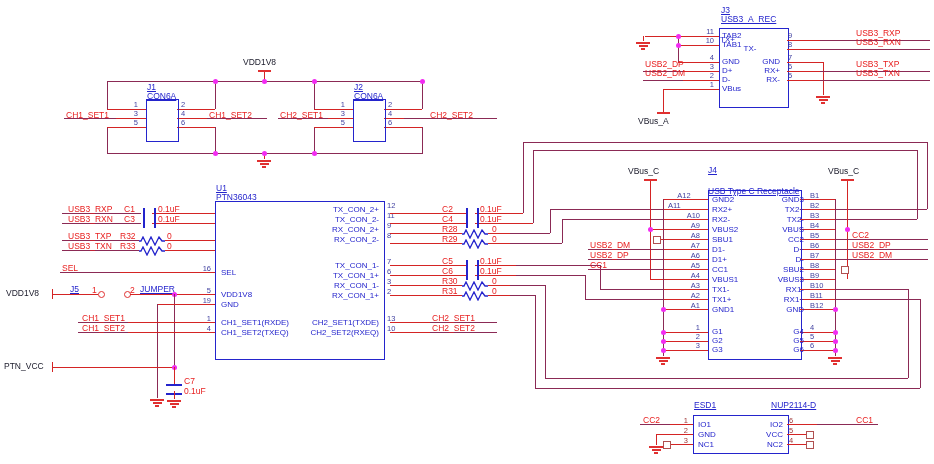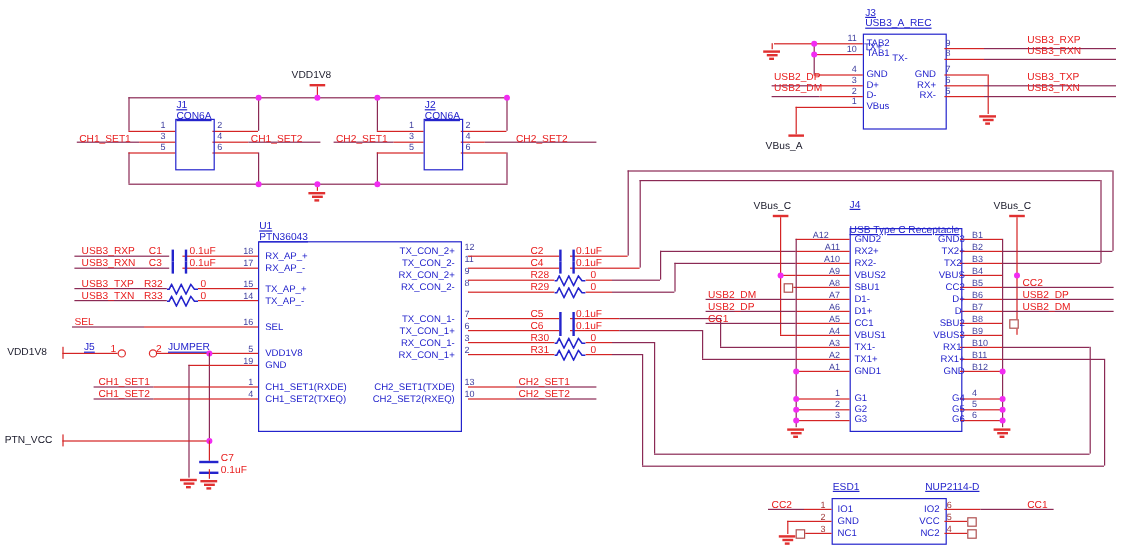--- a/index.html
+++ b/index.html
@@ -259,42 +259,20 @@
         <span class="nf" style="position:relative;top:-3px">USB2_DP</span>
       </div>
       <div class="row">
         <span class="nf" style="position:relative;top:-3px">USB2_DM</span>
       </div>
     </div>
 
   <div class="box" style="left:215px;top:201px;width:168px;height:157px"></div>
   <div class="ref" style="left:216px;top:184px">U1</div>
   <div class="ref" style="left:216px;top:193px">PTN36043</div>
-  <div class="rows h10" style="left:193px;top:208px;width:160px">
-
-  <div class="row">
-        <span class="pn" style="width:18px;text-align:right">18</span>
-        <span class="il" style="margin-left:10px">RX_AP_+</span>
-      </div>
-      <div class="row">
-        <span class="pn" style="width:18px;text-align:right">17</span>
-        <span class="il" style="margin-left:10px">RX_AP_-</span>
-      </div>
-    </div>
-  <div class="rows h10" style="left:193px;top:235px;width:160px">
-
-  <div class="row">
-        <span class="pn" style="width:18px;text-align:right">15</span>
-        <span class="il" style="margin-left:10px">TX_AP_+</span>
-      </div>
-      <div class="row">
-        <span class="pn" style="width:18px;text-align:right">14</span>
-        <span class="il" style="margin-left:10px">TX_AP_-</span>
-      </div>
-    </div>
   <div class="rows h10" style="left:193px;top:267px;width:160px">
 
   <div class="row">
         <span class="pn" style="width:18px;text-align:right">16</span>
         <span class="il" style="margin-left:10px">SEL</span>
       </div>
     </div>
   <div class="rows h10" style="left:193px;top:289px;width:160px">
 
   <div class="row">
@@ -680,21 +658,21 @@
     </div>
   <div class="rows h10" style="left:668px;top:194px;width:168px">
 
   <div class="row">
         <span class="pn" style="width:32px;text-align:center;padding-right:4px">A12</span>
         <span class="il" style="width:48px;margin-left:8px">GND2</span>
         <span class="il" style="width:44px;text-align:right">GND3</span>
         <span class="pn" style="padding-left:6px">B1</span>
       </div>
       <div class="row">
-        <span class="pn" style="width:32px;text-align:right;padding-right:4px">A11</span>
+        <span class="pn" style="width:32px;padding-right:4px">A11</span>
         <span class="il" style="width:48px;margin-left:8px">RX2+</span>
         <span class="il" style="width:44px;text-align:right">TX2+</span>
         <span class="pn" style="padding-left:6px">B2</span>
       </div>
       <div class="row">
         <span class="pn" style="width:32px;text-align:right;padding-right:4px">A10</span>
         <span class="il" style="width:48px;margin-left:8px">RX2-</span>
         <span class="il" style="width:44px;text-align:right">TX2-</span>
         <span class="pn" style="padding-left:6px">B3</span>
       </div>

